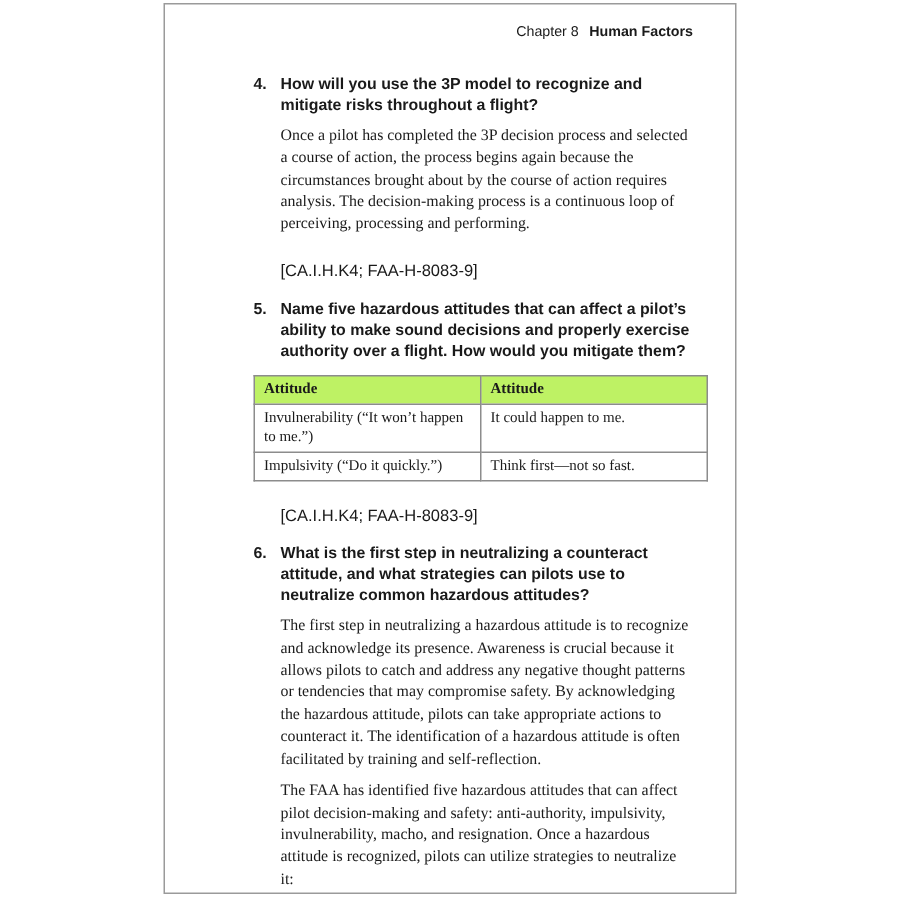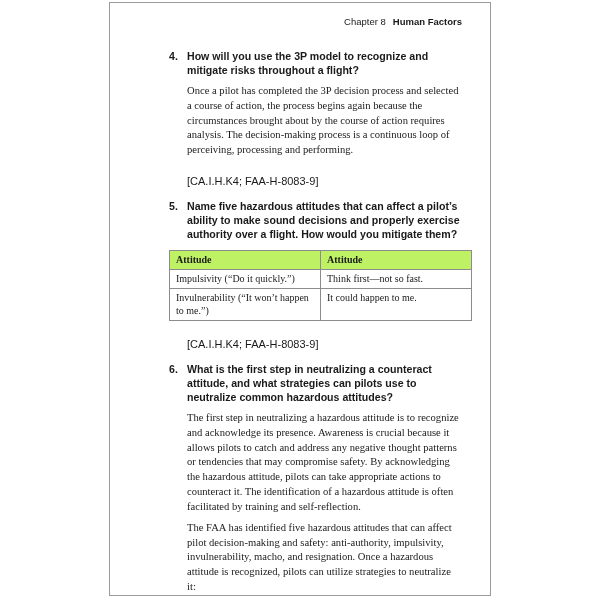--- a/index.html
+++ b/index.html
@@ -106,26 +106,26 @@
       <div class="q-body">
         <table class="attitudes">
           <thead>
             <tr>
               <th>Attitude</th>
               <th>Attitude</th>
             </tr>
           </thead>
           <tbody>
             <tr>
+              <td>Invulnerability (“It won’t happen to me.”)</td>
+              <td>It could happen to me.</td>
+            </tr>
+            <tr>
               <td>Impulsivity (“Do it quickly.”)</td>
               <td>Think first—not so fast.</td>
-            </tr>
-            <tr>
-              <td>Invulnerability (“It won’t happen to me.”)</td>
-              <td>It could happen to me.</td>
             </tr>
           </tbody>
         </table>
         <div class="reference">[CA.I.H.K4; FAA-H-8083-9]</div>
       </div>
     </div>
 
     <div class="question">
       <div class="q-head">
         <span class="q-num">6.</span>

